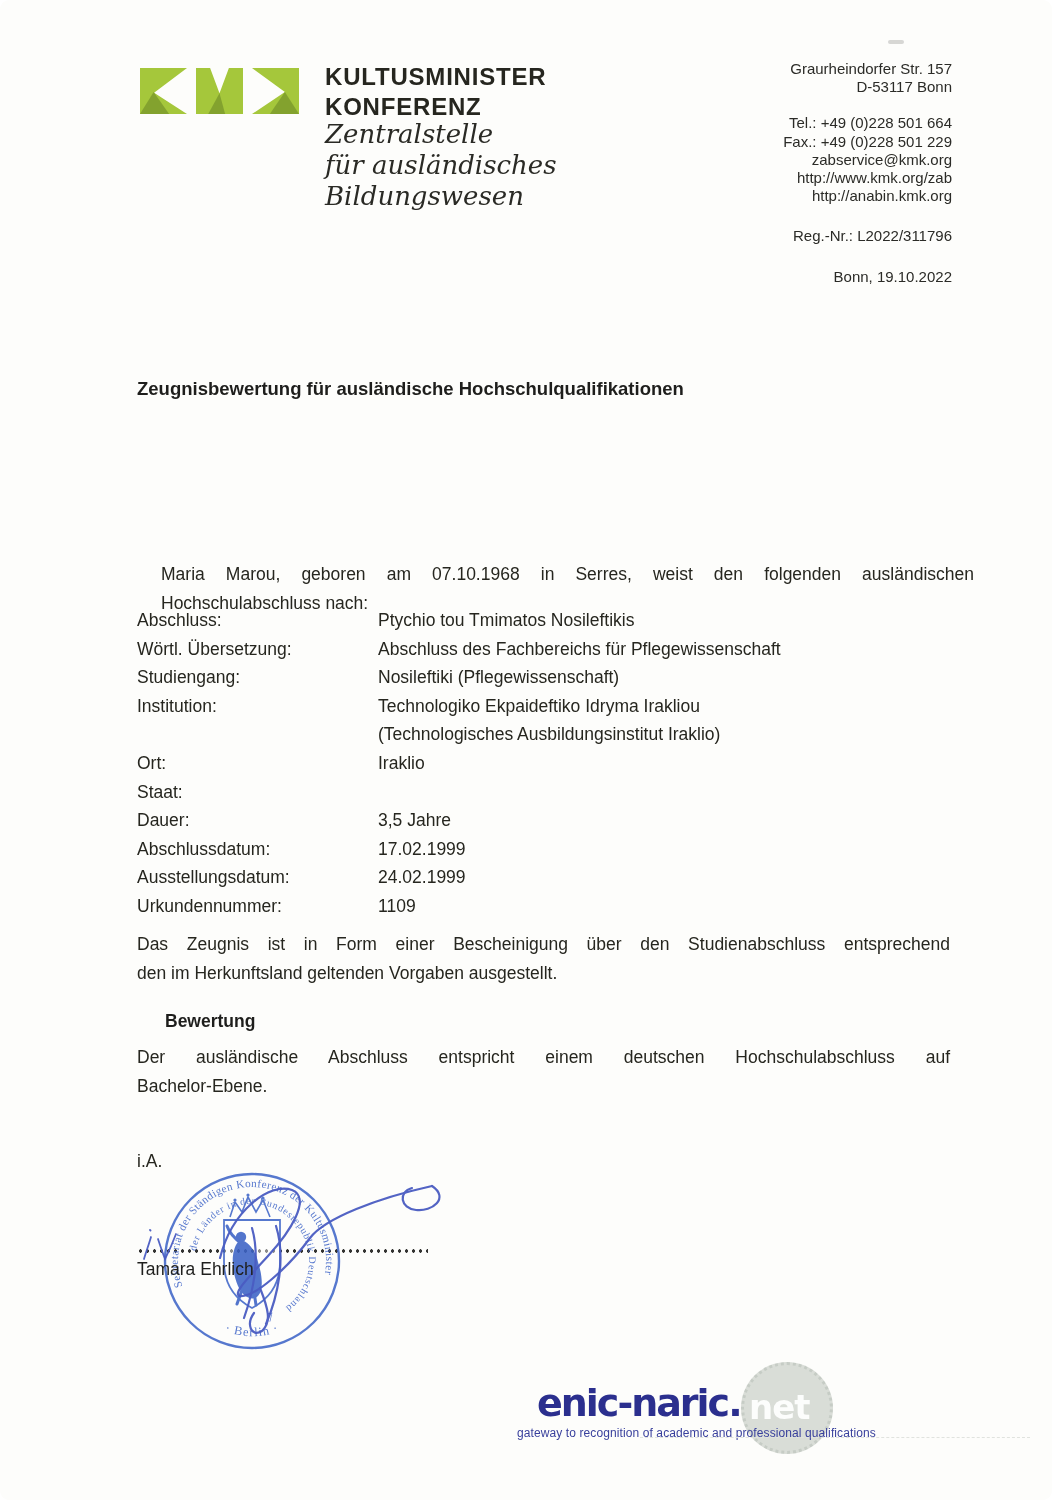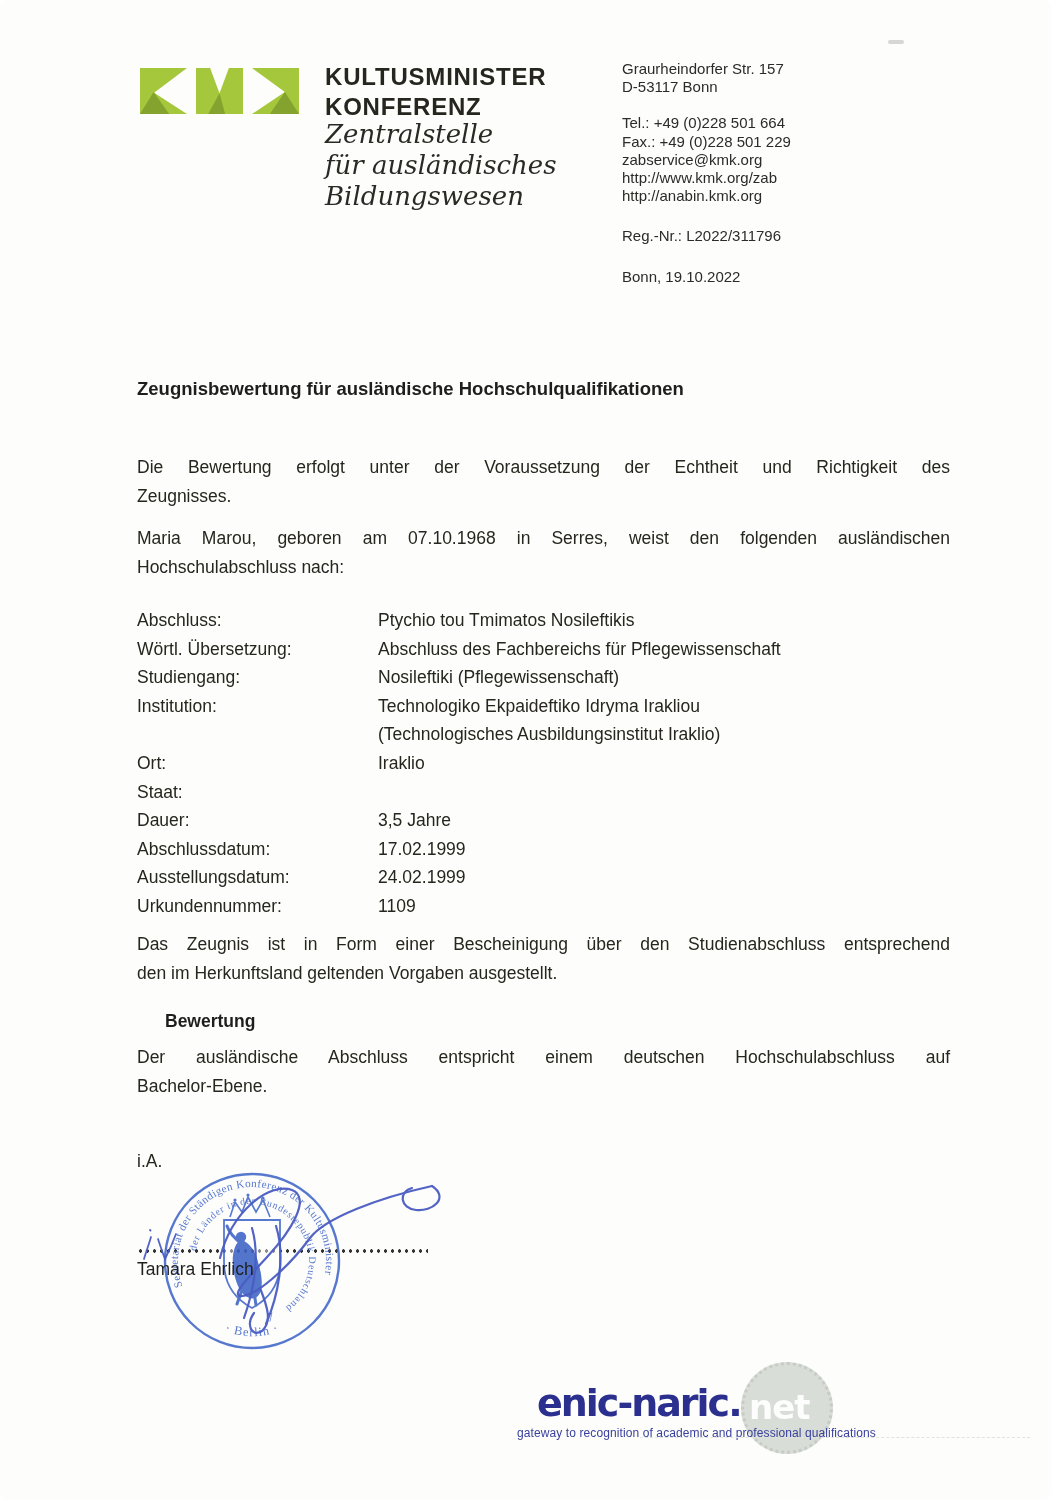--- a/index.html
+++ b/index.html
@@ -23,21 +23,21 @@
   .tile-m .fold{clip-path:polygon(50% 55%,26% 100%,62% 100%);}
   .tile-k2 .base{clip-path:polygon(0% 0%,100% 0%,100% 100%,0% 100%,70% 52%);}
   .tile-k2 .fold{clip-path:polygon(70% 52%,38% 100%,100% 100%);}
 
   
   .org-name{left:325px;top:62px;font-weight:bold;font-size:24px;line-height:30px;letter-spacing:.8px;color:#26261f;}
   .dept-name{left:325px;top:119px;font-family:"DejaVu Serif",serif;font-style:italic;
              font-size:26px;line-height:31px;color:#2a2a25;}
 
   
-  .hdr-right{right:100px;top:60px;width:330px;font-size:15px;line-height:18.2px;color:#2b2b27;}
+  .hdr-right{right:100px;top:60px;width:330px;text-align:right;font-size:15px;line-height:18.2px;color:#2b2b27;}
   .hdr-right .gap{height:18px;}
   .hdr-right .gap-sm{height:22px;}
 
   
   .doc-title{left:137px;top:378px;width:813px;font-size:18.5px;font-weight:bold;color:#1e1e1c;}
   .para{left:137px;width:813px;font-size:17.5px;line-height:28.6px;color:#26261f;}
   .jline{text-align:justify;text-align-last:justify;}
   .heading{left:137px;top:1011px;font-size:17.5px;font-weight:bold;color:#1e1e1c;margin-left:28px;}
 
   
@@ -105,26 +105,22 @@
     <div>http://www.kmk.org/zab</div>
     <div>http://anabin.kmk.org</div>
     <div class="gap-sm"></div>
     <div>Reg.-Nr.: L2022/311796</div>
     <div class="gap-sm"></div>
     <div>Bonn, 19.10.2022</div>
   </div>
 
   <div class="abs doc-title">Zeugnisbewertung für ausländische Hochschulqualifikationen</div>
 
-  <div class="abs para" style="top:453px;">
-    <div class="jline">Die Bewertung erfolgt unter der Voraussetzung der Echtheit und Richtigkeit des</div>
-    <div>Zeugnisses.</div>
-  </div>
-
-  <div class="abs para" style="top:524px;">
+
+  <div class="abs para" style="top:560px;margin-left:24px;">
     <div class="jline">Maria Marou, geboren am 07.10.1968 in Serres, weist den folgenden ausländischen</div>
     <div>Hochschulabschluss nach:</div>
   </div>
 
   <div class="abs details">
     <div class="drow">
       <div class="dlabel">Abschluss:</div>
       <div class="dvalue">Ptychio tou Tmimatos Nosileftikis</div>
     </div>
     <div class="drow">

